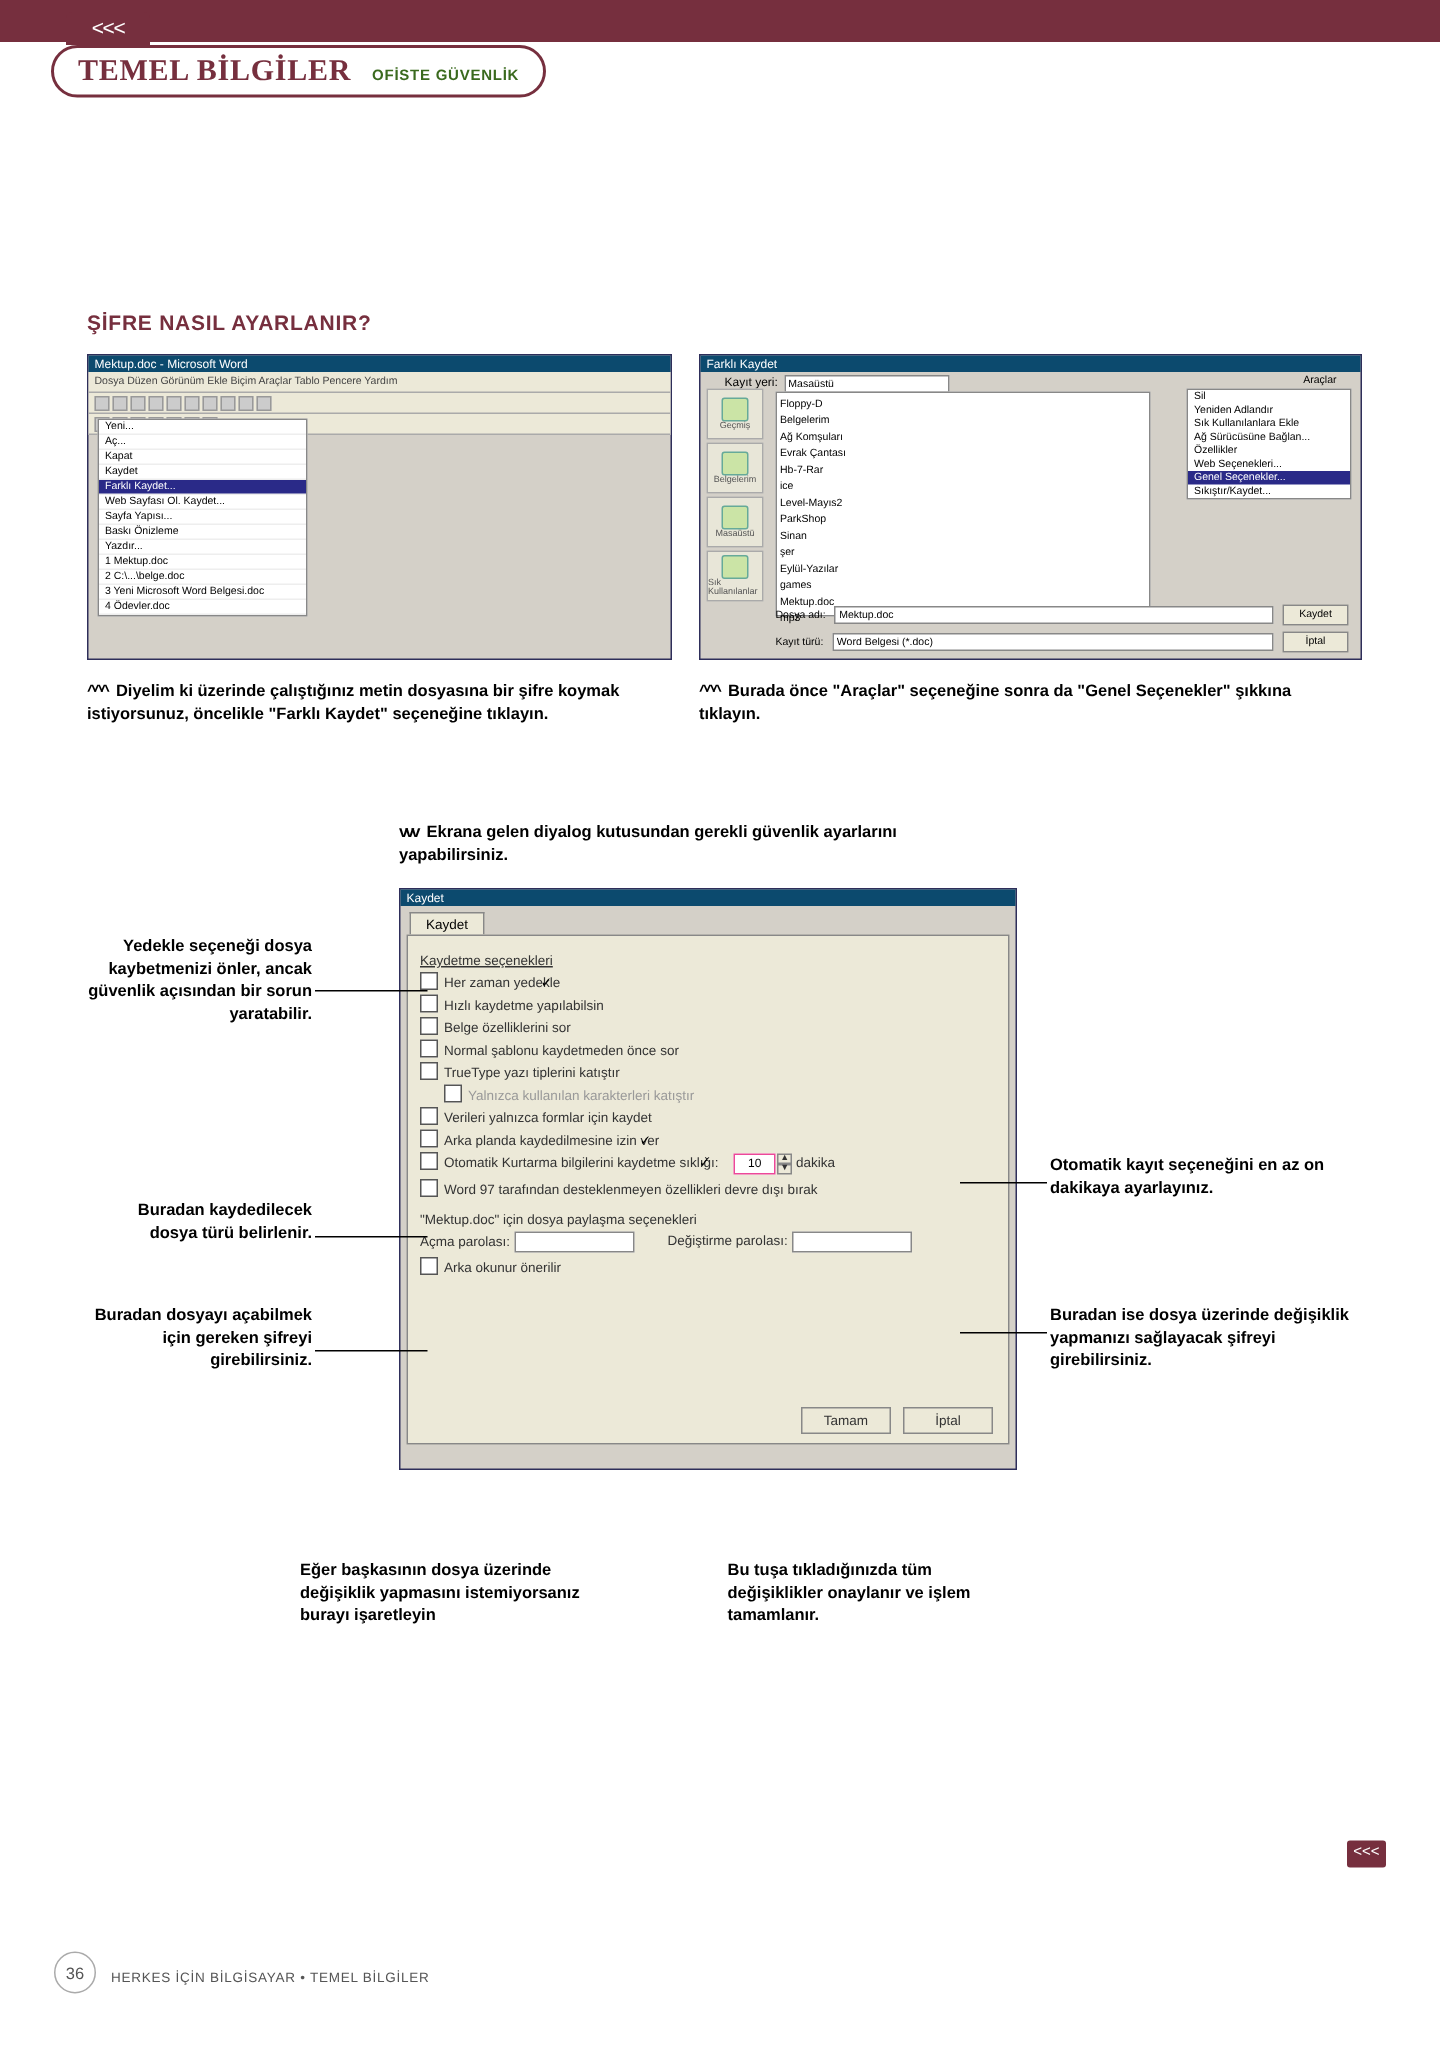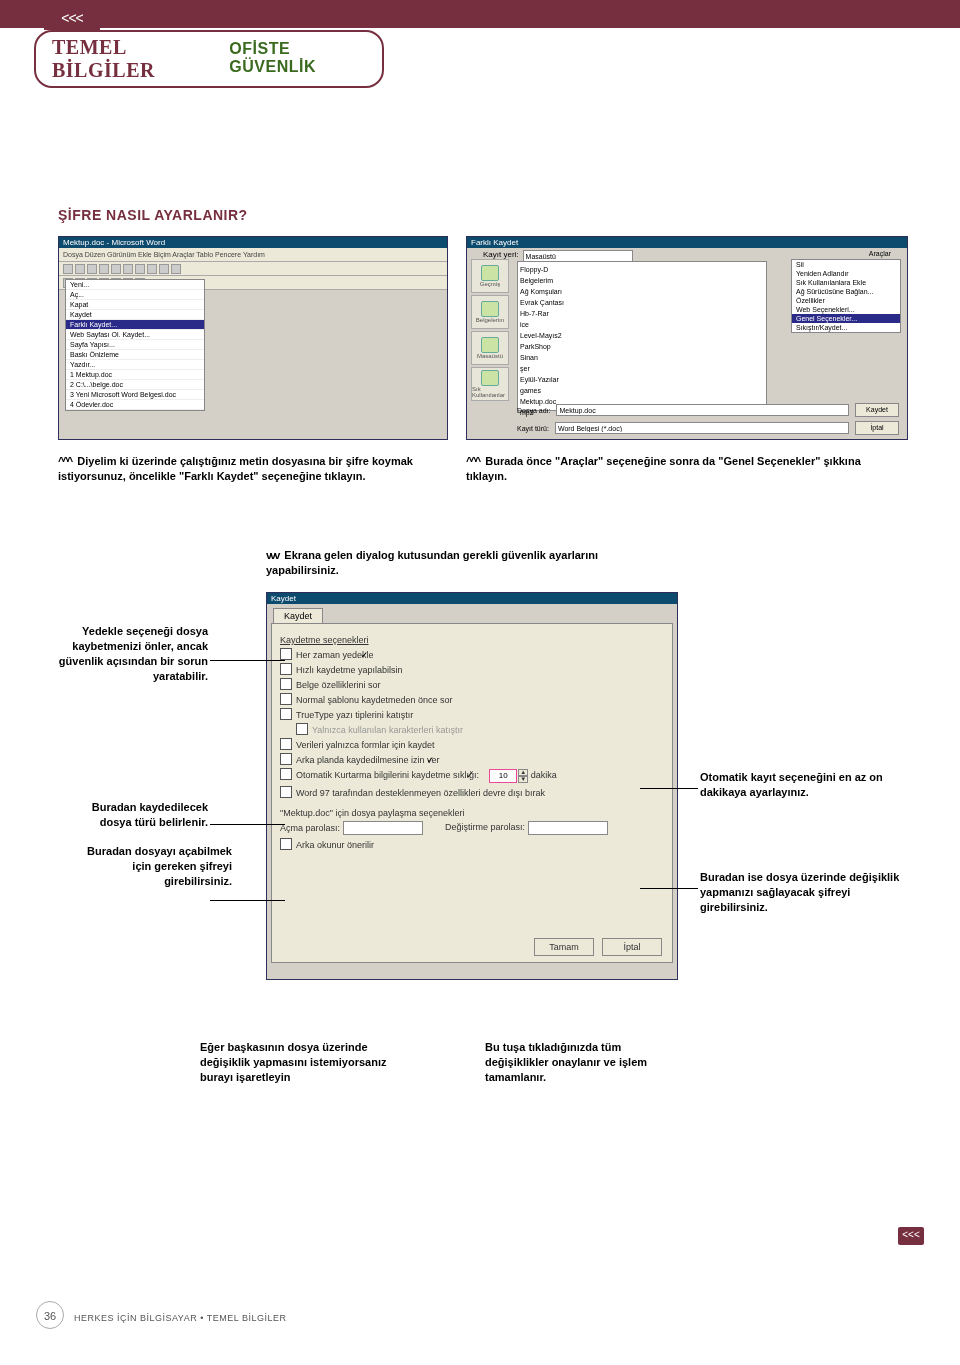--- a/index.html
+++ b/index.html
@@ -50,21 +50,21 @@
     gap: 14px;
   }
   .header-title {
     font-family: Georgia, serif;
     font-size: 20px;
     font-weight: bold;
     color: #762f3e;
     letter-spacing: 0.5px;
   }
   .header-sub {
-    font-size: 16px;
+    font-size: 10px;
     font-weight: bold;
     color: #3a6a1e;
     letter-spacing: 0.5px;
   }
 
   .section-title {
     position: absolute;
     top: 207px;
     left: 58px;
     font-size: 14px;
@@ -344,21 +344,21 @@
     </div>
   </div>
 </div>
 
 <div class="cap right" style="left:58px; top:624px; width:150px;">Yedekle seçeneği dosya kaybetmenizi önler, ancak güvenlik açısından bir sorun yaratabilir.</div>
 <div class="hline" style="left:210px; top:660px; width:75px;"></div>
 
 <div class="cap right" style="left:58px; top:800px; width:150px;">Buradan kaydedilecek dosya türü belirlenir.</div>
 <div class="hline" style="left:210px; top:824px; width:75px;"></div>
 
-<div class="cap right" style="left:58px; top:844px; width:150px;margin-left:24px;">Buradan dosyayı açabilmek için gereken şifreyi girebilirsiniz.</div>
+<div class="cap right" style="left:58px; top:870px; width:150px;">Buradan dosyayı açabilmek için gereken şifreyi girebilirsiniz.</div>
 <div class="hline" style="left:210px; top:900px; width:75px;"></div>
 
 <div class="cap" style="left:700px; top:770px; width:190px;">Otomatik kayıt seçeneğini en az on dakikaya ayarlayınız.</div>
 <div class="hline" style="left:640px; top:788px; width:58px;"></div>
 
 <div class="cap" style="left:700px; top:870px; width:200px;">Buradan ise dosya üzerinde değişiklik yapmanızı sağlayacak şifreyi girebilirsiniz.</div>
 <div class="hline" style="left:640px; top:888px; width:58px;"></div>
 
 <div class="cap" style="left:200px; top:1040px; width:190px;">Eğer başkasının dosya üzerinde değişiklik yapmasını istemiyorsanız burayı işaretleyin</div>
 <div class="cap" style="left:485px; top:1040px; width:200px;">Bu tuşa tıkladığınızda tüm değişiklikler onaylanır ve işlem tamamlanır.</div>

